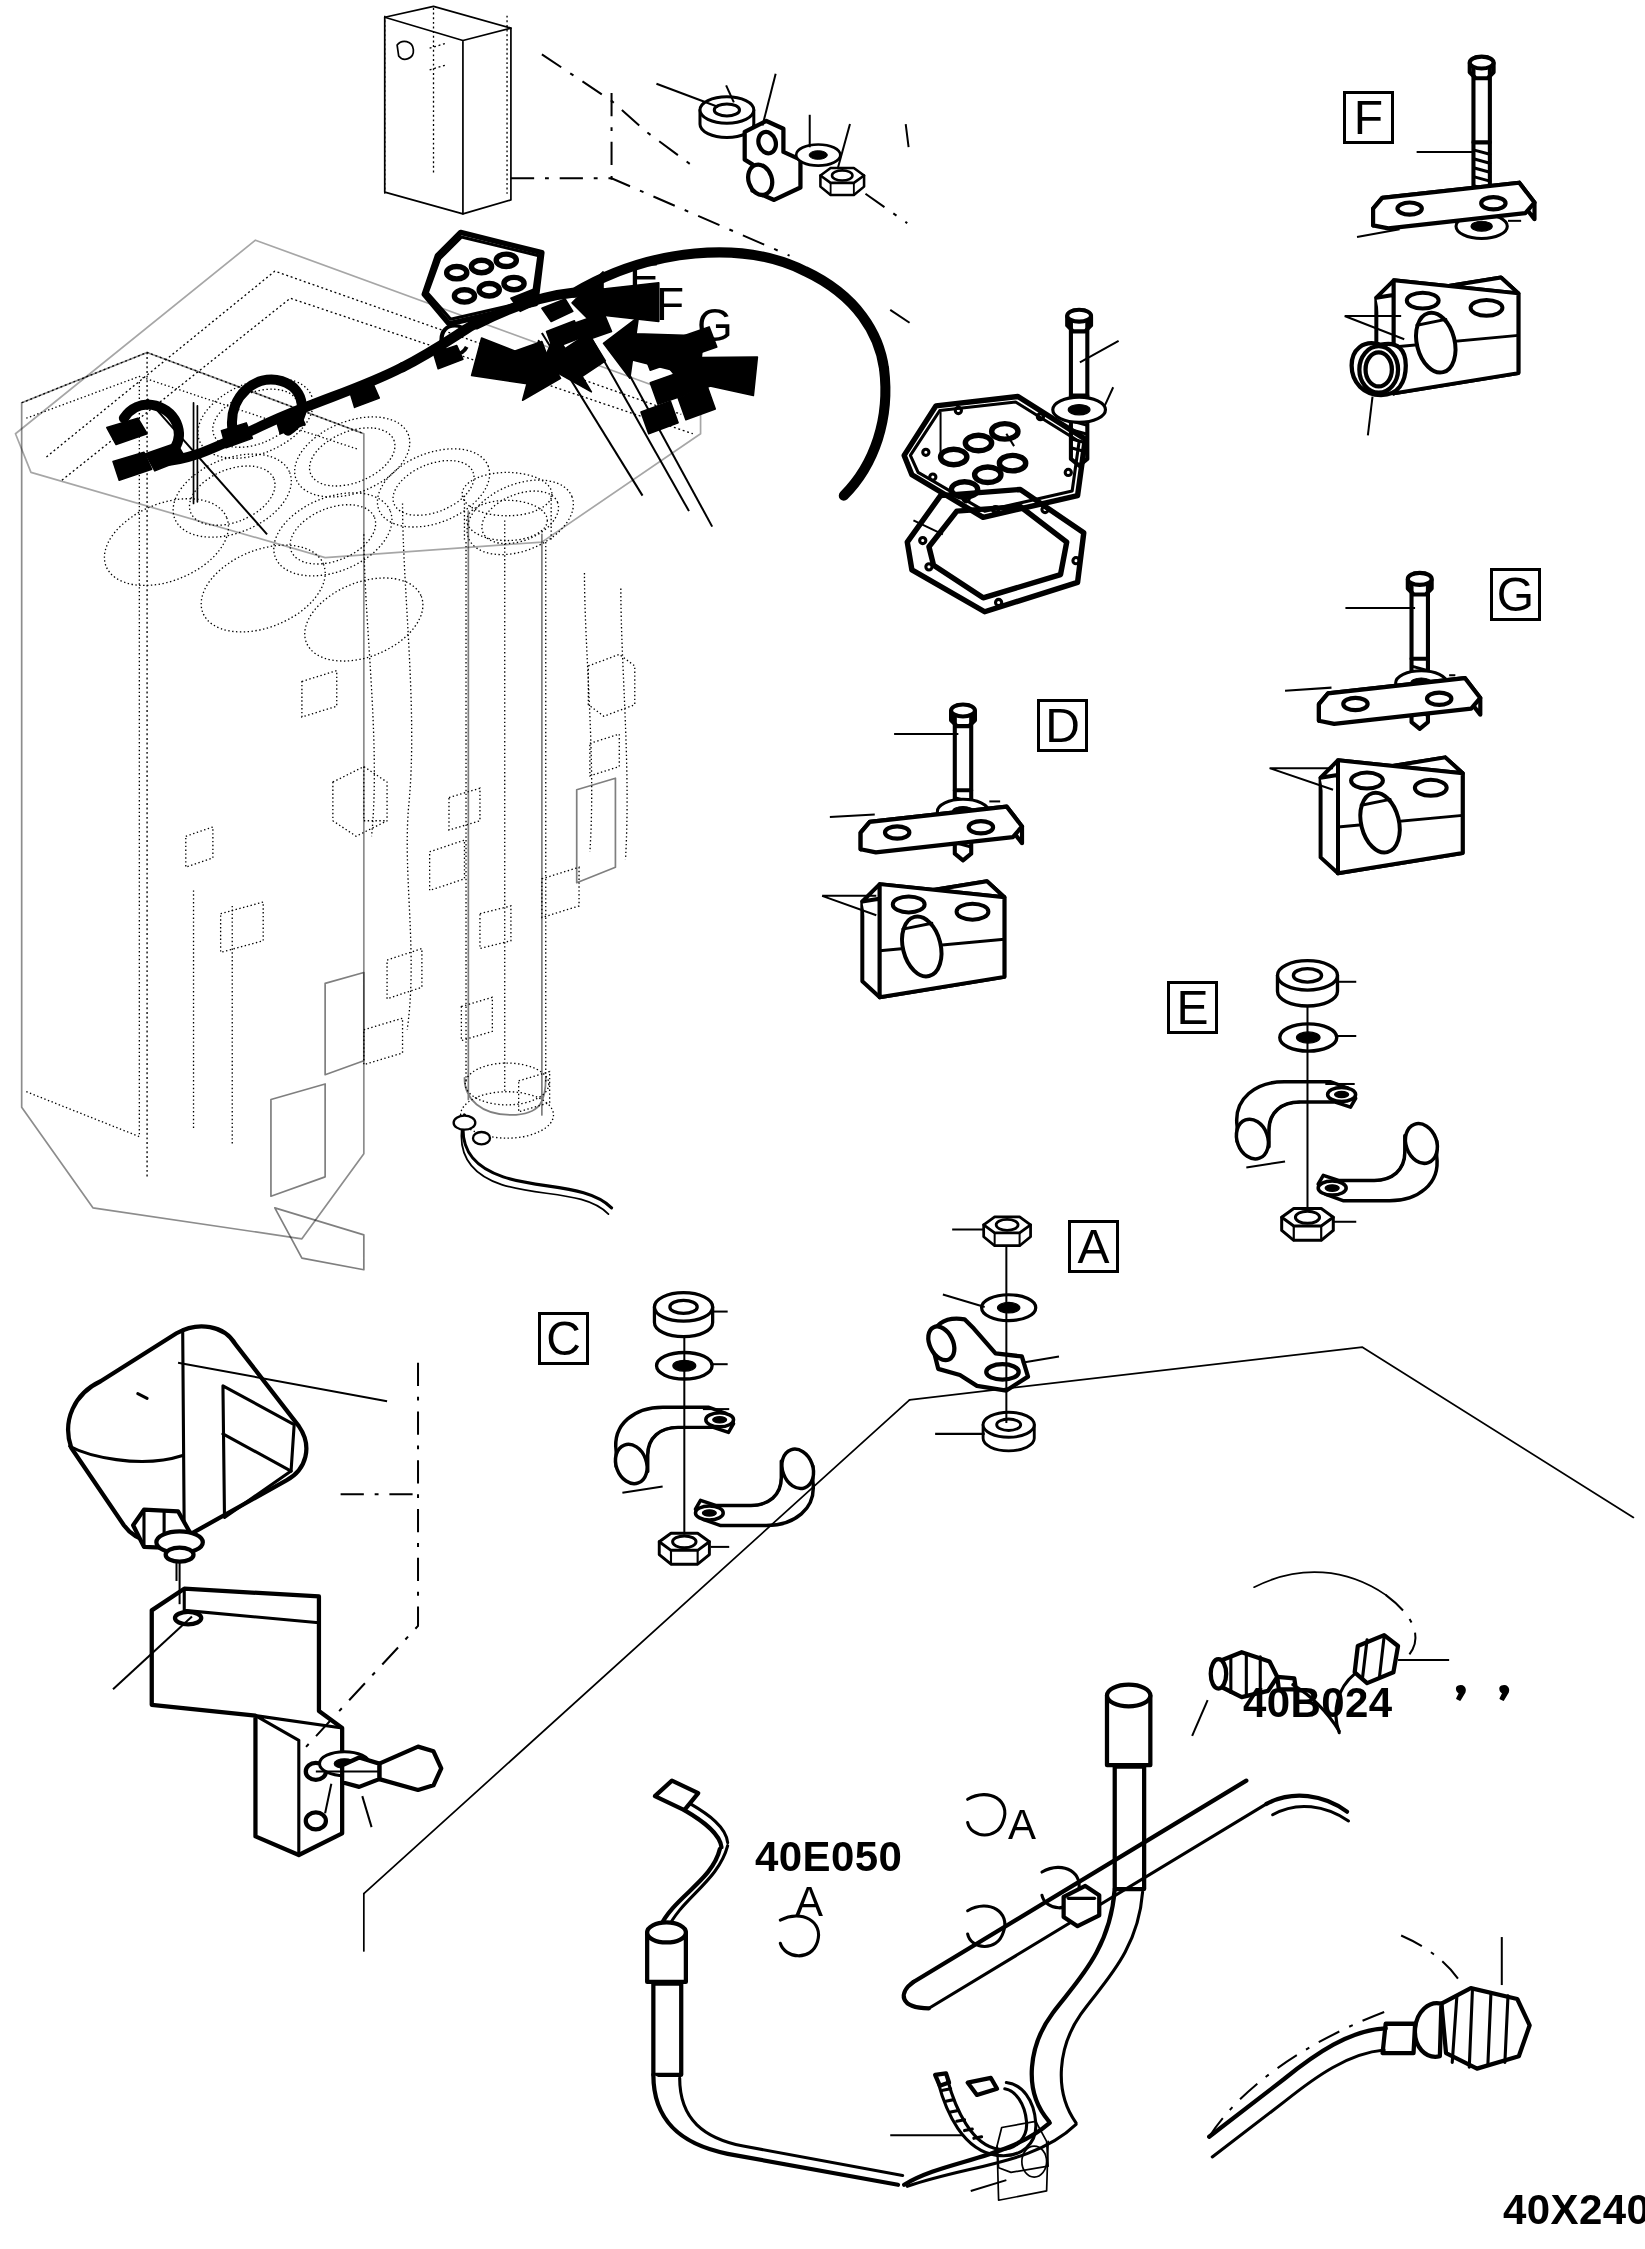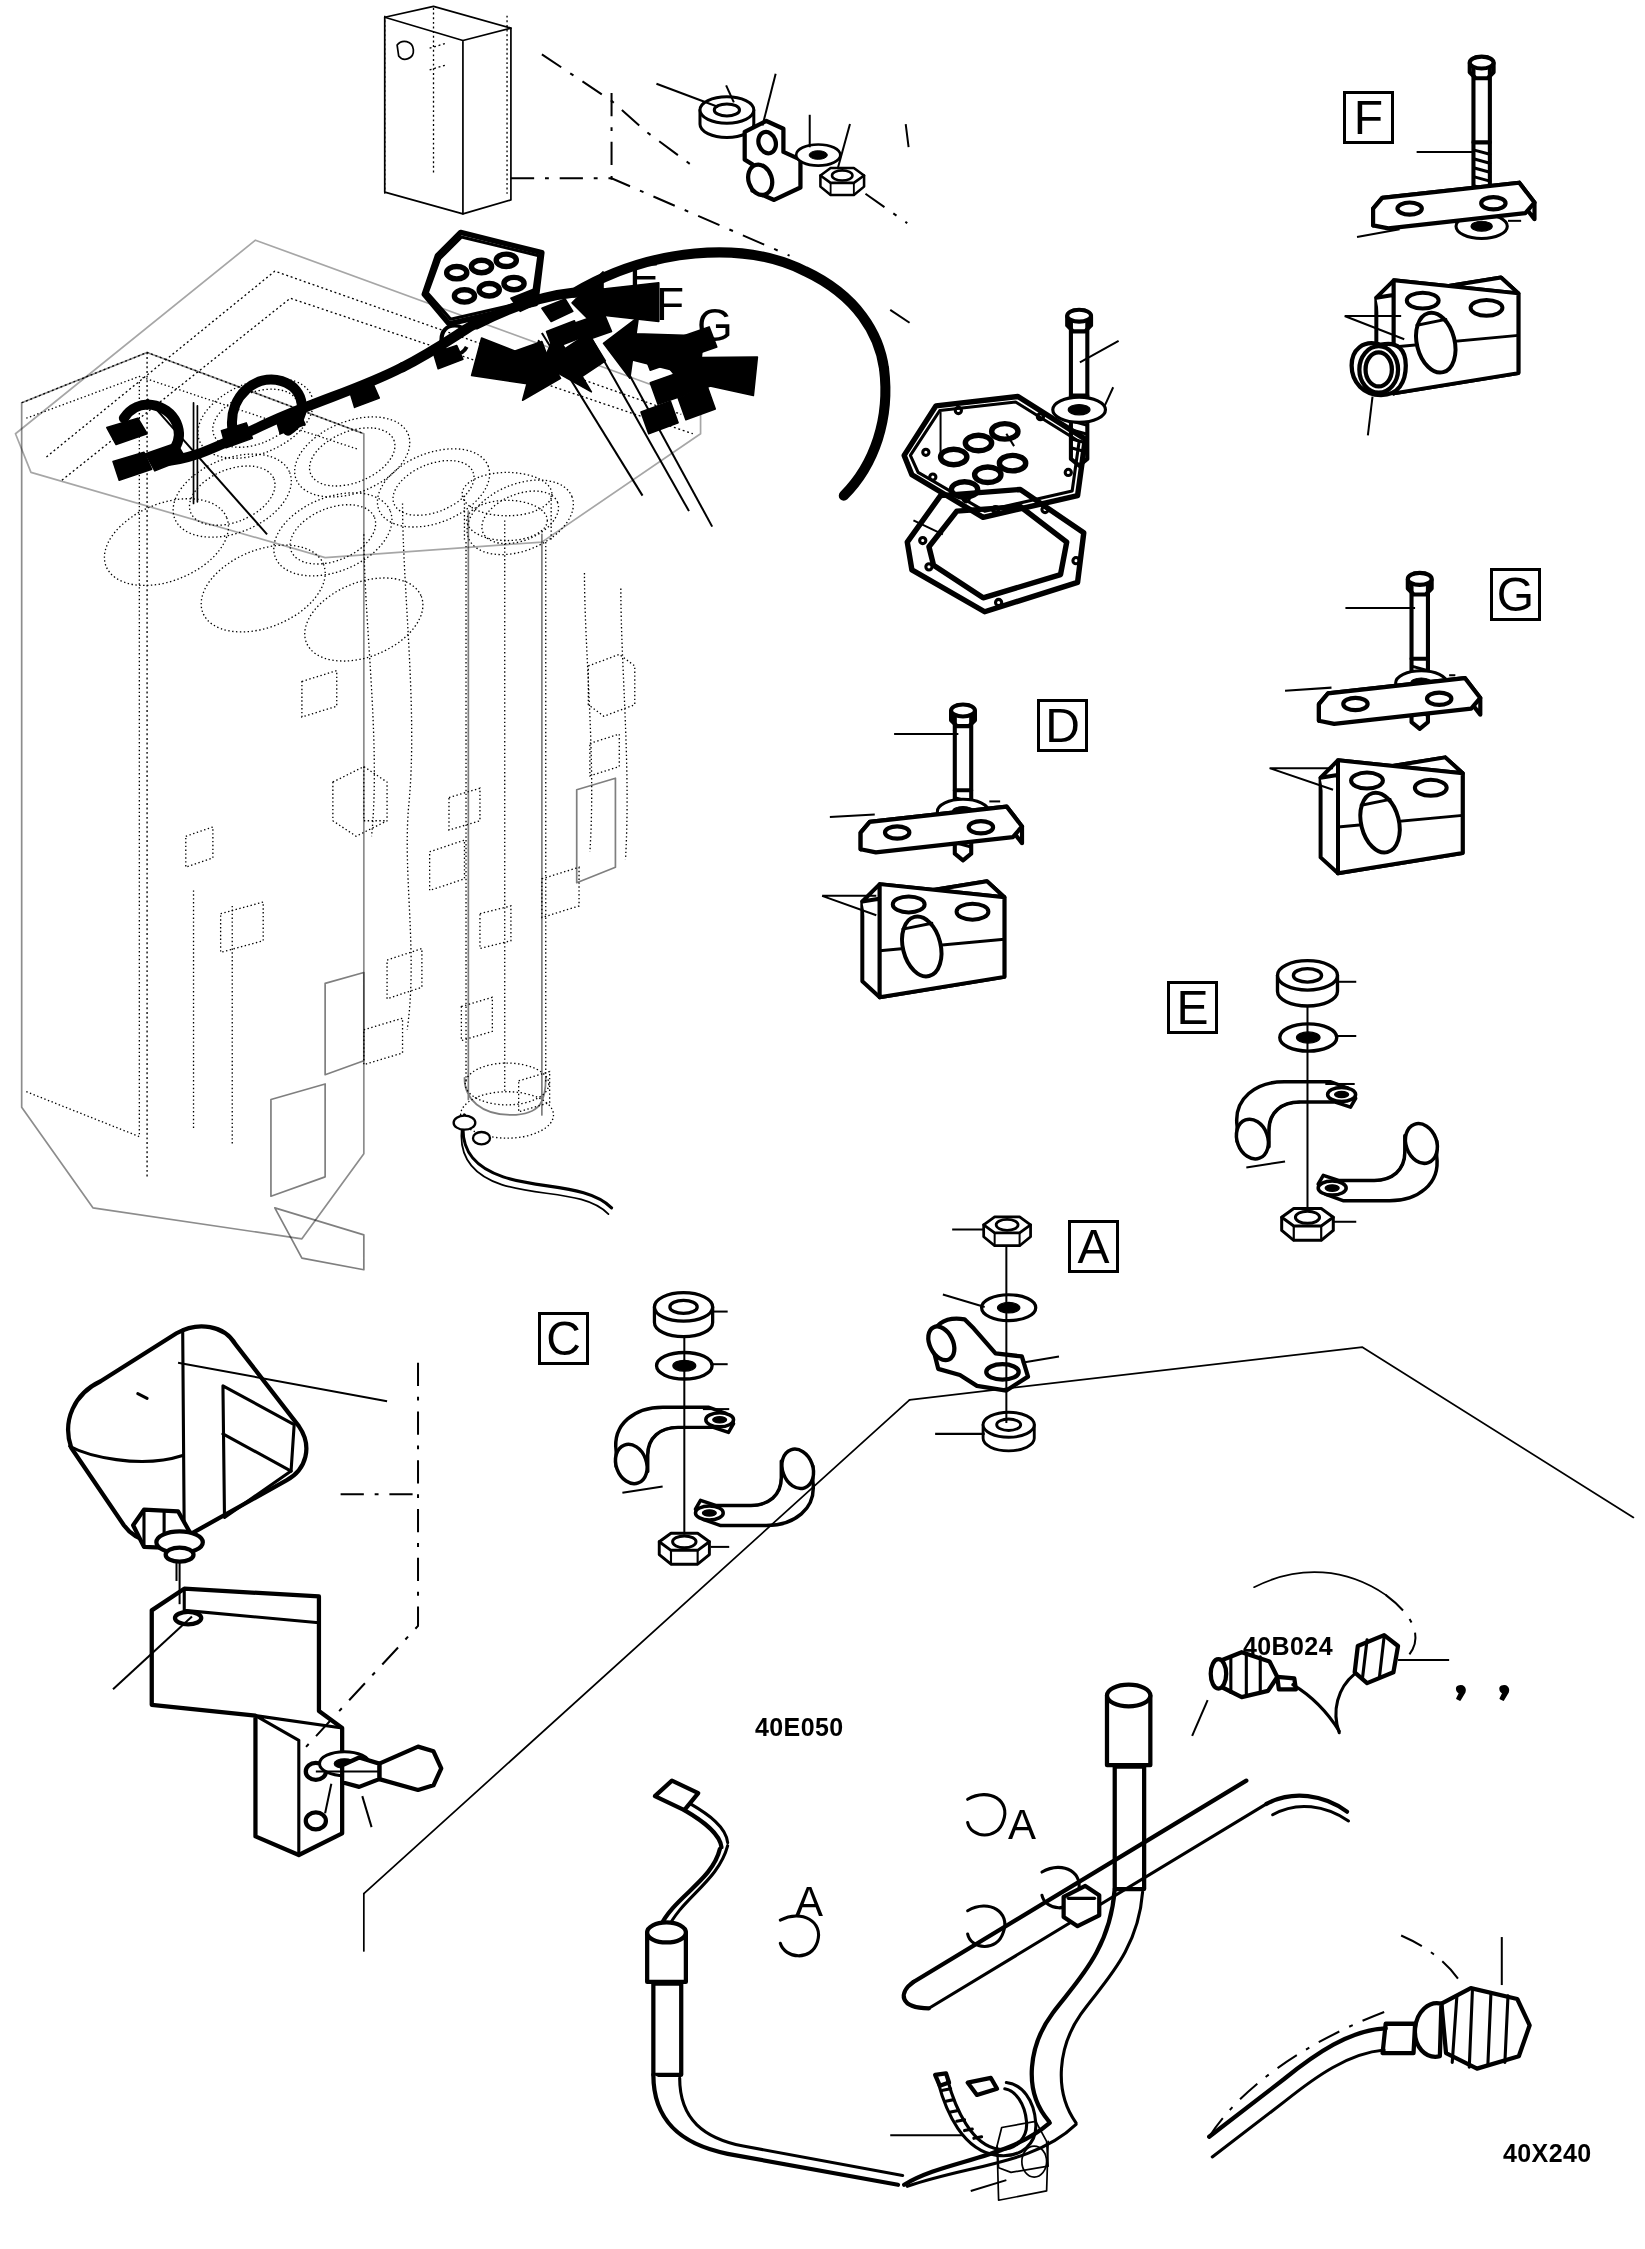--- a/index.html
+++ b/index.html
@@ -26,25 +26,26 @@
   .arrow-label{
     position:absolute;
     font-family:"Liberation Sans",sans-serif;
     font-size:46px;
     color:#000;
     line-height:1;
   }
   .part-label{
     position:absolute;
     font-family:"Liberation Sans",sans-serif;
-    font-size:25px;
+    font-size:42px;
     font-weight:bold;
     color:#000;
     line-height:1;
     letter-spacing:0.4px;
+    margin-top:48px;
   }
   .sec-label{
     position:absolute;
     font-family:"Liberation Sans",sans-serif;
     font-size:42px;
     color:#000;
     line-height:1;
   }
 </style>
 </head>
@@ -575,21 +576,21 @@
 </div>
 <div class="callout-box" style="left:538px;top:1312px;width:51px;height:53px;">
   <span>C</span>
 </div>
 
 <div class="arrow-label" style="left:629px;top:255px;">E</div>
 <div class="arrow-label" style="left:656px;top:281px;">F</div>
 <div class="arrow-label" style="left:697px;top:302px;">G</div>
 <div class="arrow-label" style="left:437px;top:317px;">C</div>
 
-<div class="part-label" style="left:755px;top:1715px;">40E050</div>
+<div class="part-label" style="left:755px;top:1788px;">40E050</div>
 <div class="part-label" style="left:1243px;top:1634px;">40B024</div>
 <div class="part-label" style="left:1503px;top:2141px;">40X240</div>
 
 <div class="sec-label" style="left:1008px;top:1804px;">A</div>
 <div class="sec-label" style="left:795px;top:1881px;">A</div>
 
 </div>
 
 
 </body></html>

